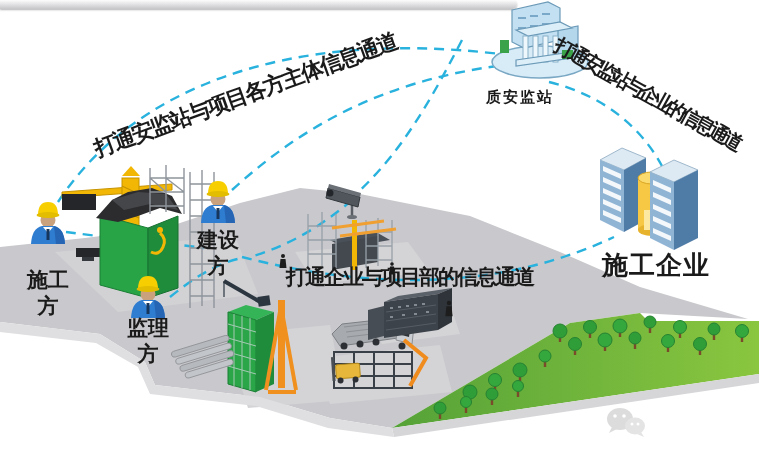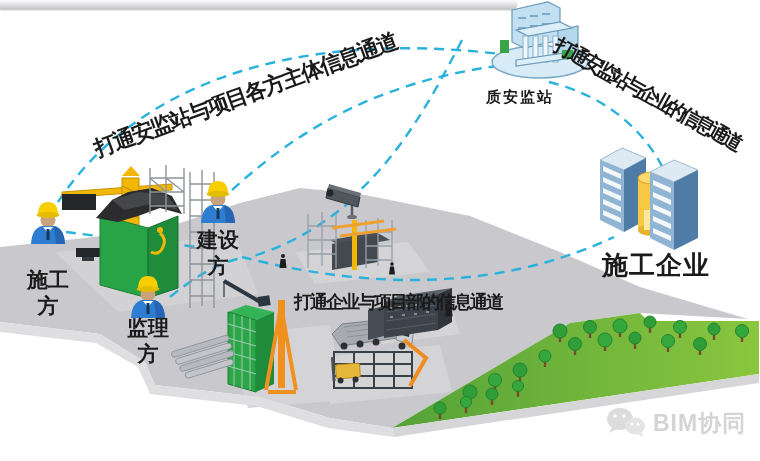--- a/index.html
+++ b/index.html
@@ -7,21 +7,21 @@
          font-family:"Liberation Sans","DejaVu Sans",sans-serif;}
   .top-bar{position:absolute;left:0;top:0;width:517px;height:9px;
            background:linear-gradient(#fdfdfd,#c6c6ca);border-radius:0 6px 6px 0;
            box-shadow:0 1px 2px rgba(0,0,0,.3);}
   svg{position:absolute;left:0;top:0;}
   .lbl{position:absolute;color:#1a1a1a;font-weight:bold;white-space:nowrap;}
   .lbl-rot-site{left:95px;top:135px;font-size:22px;letter-spacing:-2px;
                 transform:rotate(-20deg);transform-origin:left center;}
   .lbl-rot-ent{left:556px;top:30px;font-size:20px;letter-spacing:-4px;
                transform:rotate(29deg);transform-origin:left center;}
-  .lbl-project{left:294px;top:263px;font-size:18px;letter-spacing:-2px;margin-top:27px;}
+  .lbl-project{left:286px;top:263px;font-size:21px;letter-spacing:-2px;}
   .lbl-qa{left:486px;top:88px;font-size:15px;letter-spacing:2px;}
   .lbl-ent{left:602px;top:248px;font-size:26px;letter-spacing:1px;}
   .lbl-party{width:52px;text-align:center;font-size:21px;line-height:1.25;white-space:normal;}
   .lbl-constructor{left:22px;top:240px;margin-top:27px;}
   .lbl-client{left:192px;top:227px;}
   .lbl-supervisor{left:122px;top:315px;}
   .watermark{position:absolute;left:604px;top:405px;display:flex;align-items:center;
              color:#d4d4d4;font-size:23px;font-weight:bold;letter-spacing:1px;}
   .watermark svg{position:static;margin-right:5px;}
 </style>
@@ -346,16 +346,15 @@
     <svg width="44" height="36" viewBox="0 0 44 36">
       <ellipse cx="16" cy="14" rx="13" ry="11" fill="#dcdcdc"></ellipse>
       <polygon points="8,22 5,28 13,24" fill="#dcdcdc"></polygon>
       <circle cx="11" cy="11" r="1.8" fill="#ffffff"></circle>
         <circle cx="20" cy="11" r="1.8" fill="#ffffff"></circle>
       <ellipse cx="31" cy="21" rx="10" ry="8.5" fill="#e4e4e4"></ellipse>
       <polygon points="37,27 40,32 33,29" fill="#e4e4e4"></polygon>
       <circle cx="28" cy="19" r="1.5" fill="#ffffff"></circle>
         <circle cx="34" cy="19" r="1.5" fill="#ffffff"></circle>
     </svg>
-    <span>BIM协同</span>
   </div>
 
 </div>
 
 </body></html>

